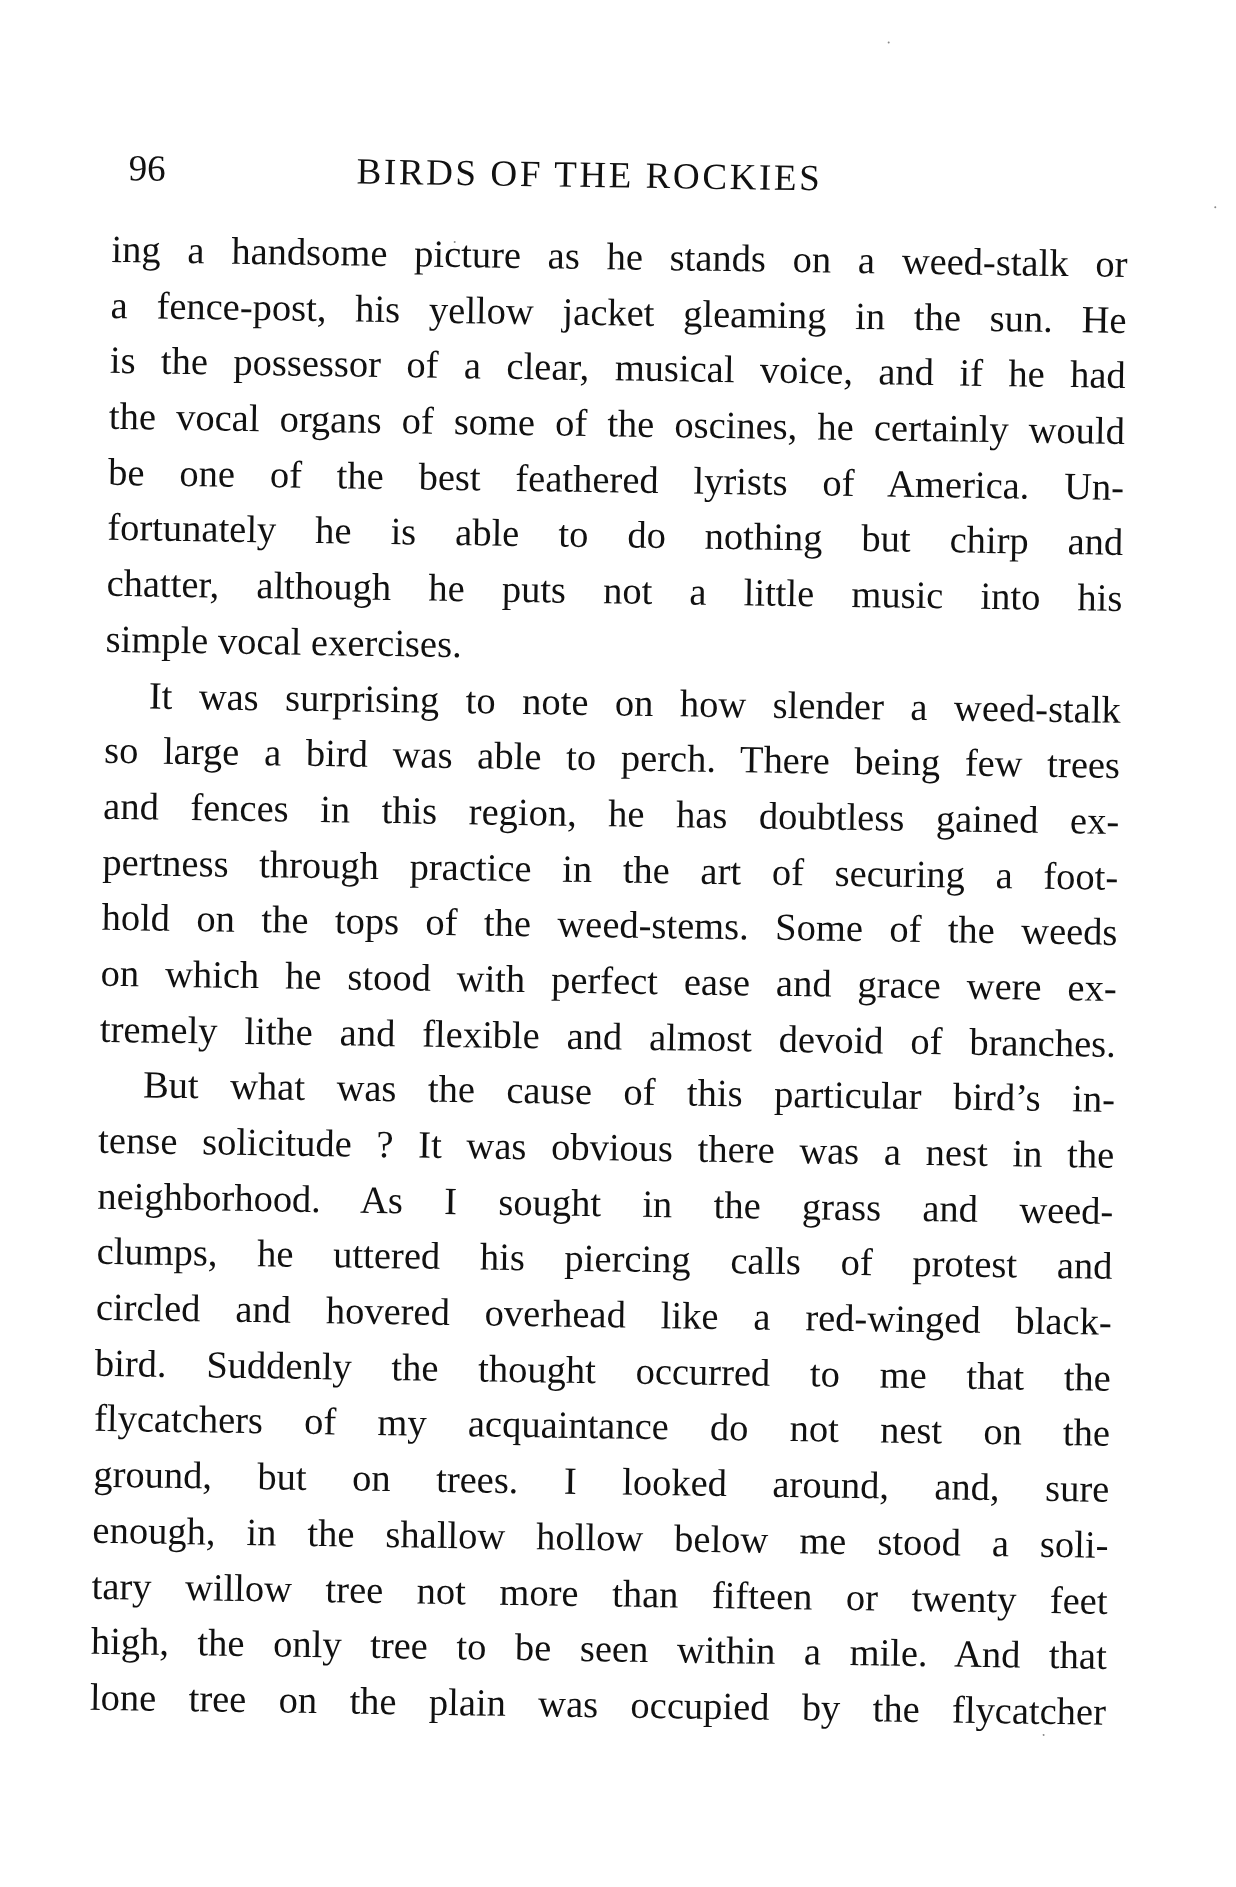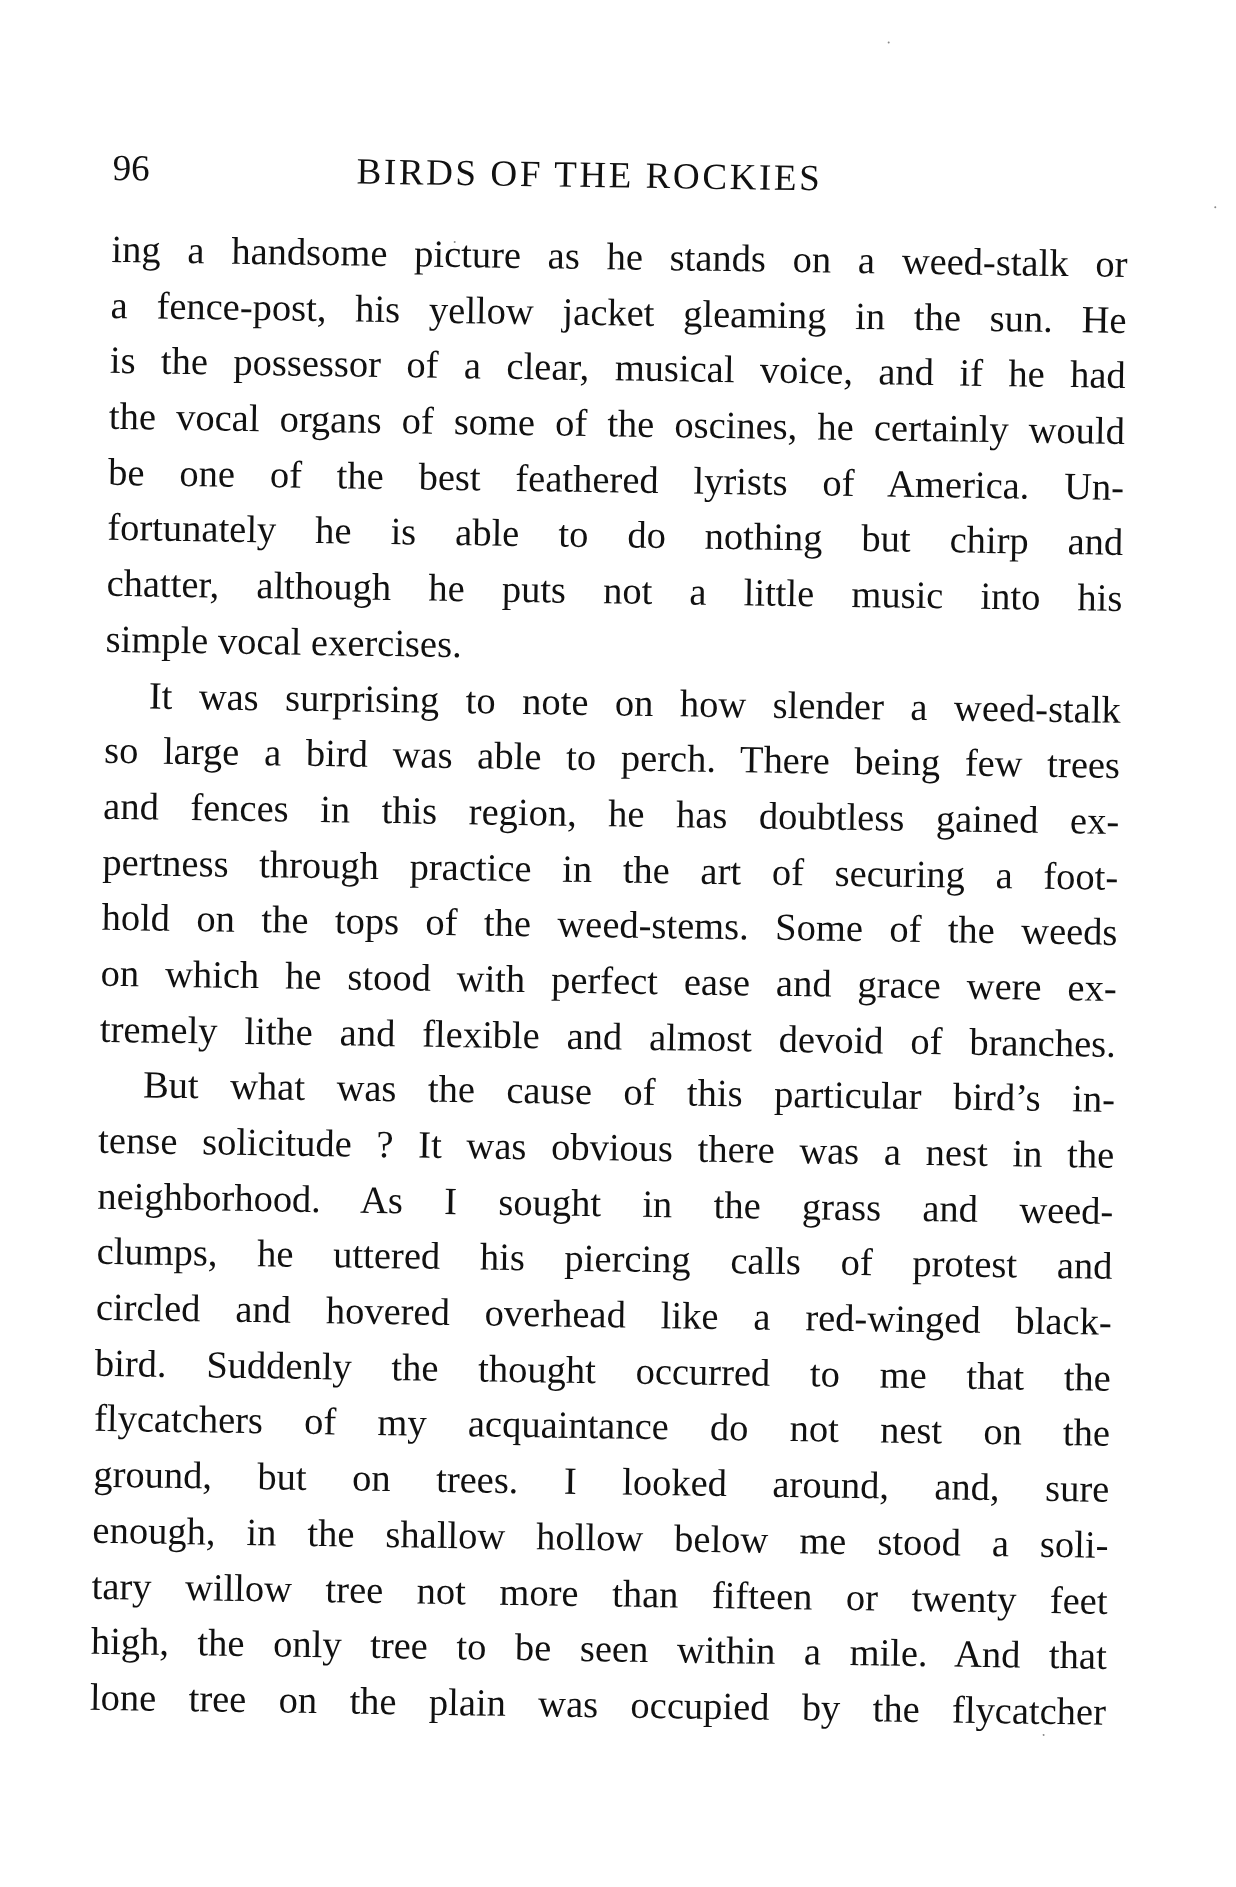--- a/index.html
+++ b/index.html
@@ -28,21 +28,21 @@
     position: absolute;
     left: 113px;
     top: 146px;
     width: 1014px;
     height: 44px;
     font-size: 37px;
     line-height: 44px;
   }
   .page-number {
     position: absolute;
-    left: 0;
+    left: 16px;
     top: 0;
   }
   .head-title {
     position: absolute;
     left: 244px;
     top: 0;
     letter-spacing: 2.6px;
   }
   .body-text {
     position: absolute;

